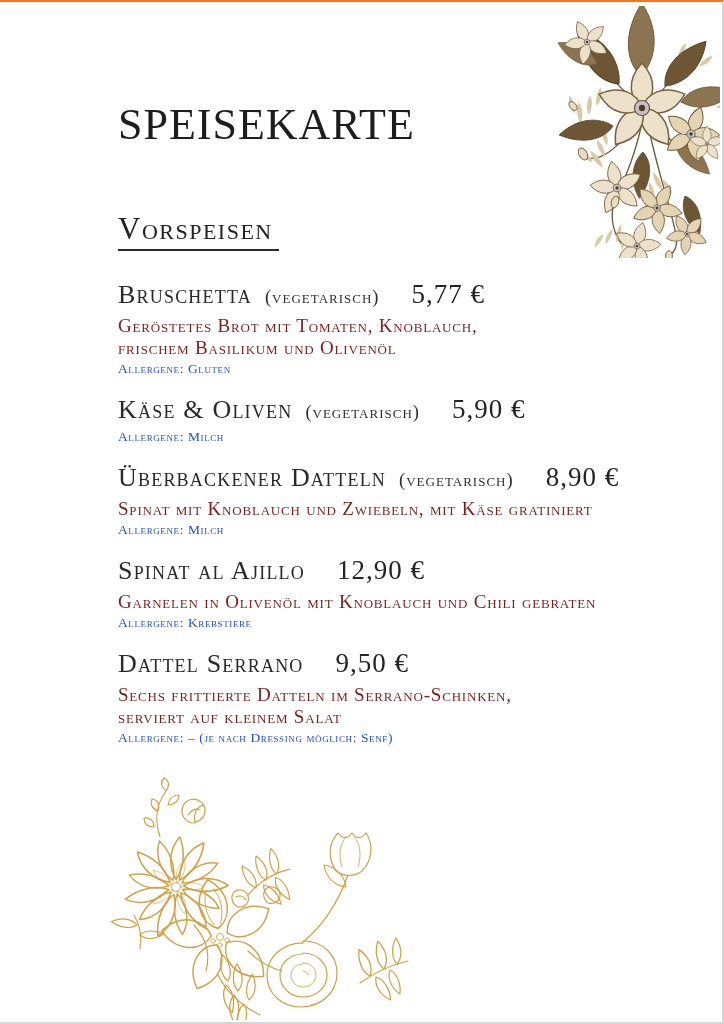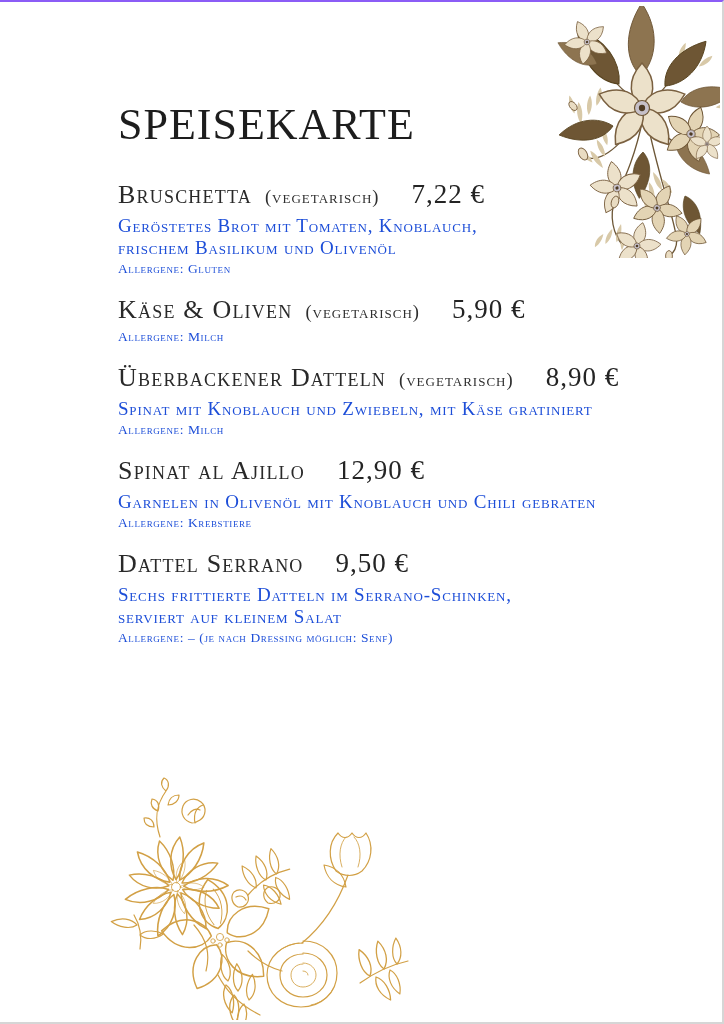--- a/index.html
+++ b/index.html
@@ -3,21 +3,21 @@
 <meta charset="utf-8">
 <style>
   * { margin:0; padding:0; box-sizing:border-box; }
   html,body { background:#ffffff; }
   body {
     width:724px; height:1024px; position:relative; overflow:hidden;
     font-family:"Liberation Serif", serif; color:#222;
   }
   .page {
     position:absolute; inset:0; background:#fff;
-    border-top:2px solid #8b5cf6;
+    border-top:2px solid #f97316;
     border-right:2px solid #d6d6d6;
     border-bottom:2px solid #d6d6d6;
   }
   .content { position:absolute; left:118px; top:97px; width:600px; }
 
   .title {
     font-size:44px; font-weight:400; letter-spacing:1px; color:#1d1d1d;
     line-height:52px;
   }
   .section-title {
@@ -35,21 +35,21 @@
   }
   .item-note {
     font-size:18.5px; font-variant:small-caps; letter-spacing:1px; color:#2e2e2e;
     margin-left:9px;
     text-align:center;
   }
   .item-price {
     font-size:27px; color:#242424; letter-spacing:1px; margin-left:28px;
   }
   .item-desc {
-    font-size:19px; font-variant:small-caps; letter-spacing:0.8px; color:#1d4ed8;
+    font-size:19px; font-variant:small-caps; letter-spacing:0.8px; color:#7f1d1d;
     line-height:22px; white-space:pre-line; margin-bottom:3px;
   }
   .item-allergens {
     font-size:13.5px; font-variant:small-caps; letter-spacing:0.6px; color:#1d4ed8;
     line-height:13px;
   }
 
   .floral-top-right { position:absolute; top:4px; right:2px; width:163px; height:252px; }
   .floral-bottom-left { position:absolute; left:98px; bottom:2px; width:325px; height:245px; }
 
@@ -159,28 +159,29 @@
 
     <ellipse class="s-bud" cx="26" cy="148" rx="4" ry="6.5" transform="rotate(-30 26 148)"></ellipse>
     <ellipse class="s-bud" cx="58" cy="196" rx="3.6" ry="6" transform="rotate(18 58 196)"></ellipse>
     <ellipse class="s-bud" cx="112" cy="250" rx="3.4" ry="5.4"></ellipse>
     <ellipse class="s-bud" cx="16" cy="100" rx="3.2" ry="5.2" transform="rotate(-40 16 100)"></ellipse>
   </svg>
 
   <div class="content">
     <h1 class="title">SPEISEKARTE</h1>
 
+    <h2 class="section-title">Vorspeisen</h2>
 
     <div class="items">
 
       <div class="item">
         <div class="item-header">
           <span class="item-name">Bruschetta</span>
           <span class="item-note">(vegetarisch)</span>
-          <span class="item-price">7,22 €</span>
+          <span class="item-price">5,77 €</span>
         </div>
         <div class="item-desc">Geröstetes Brot mit Tomaten, Knoblauch,
 frischem Basilikum und Olivenöl</div>
         <div class="item-allergens">Allergene: Gluten</div>
       </div>
 
       <div class="item">
         <div class="item-header">
           <span class="item-name">Käse &amp; Oliven</span>
           <span class="item-note">(vegetarisch)</span>

